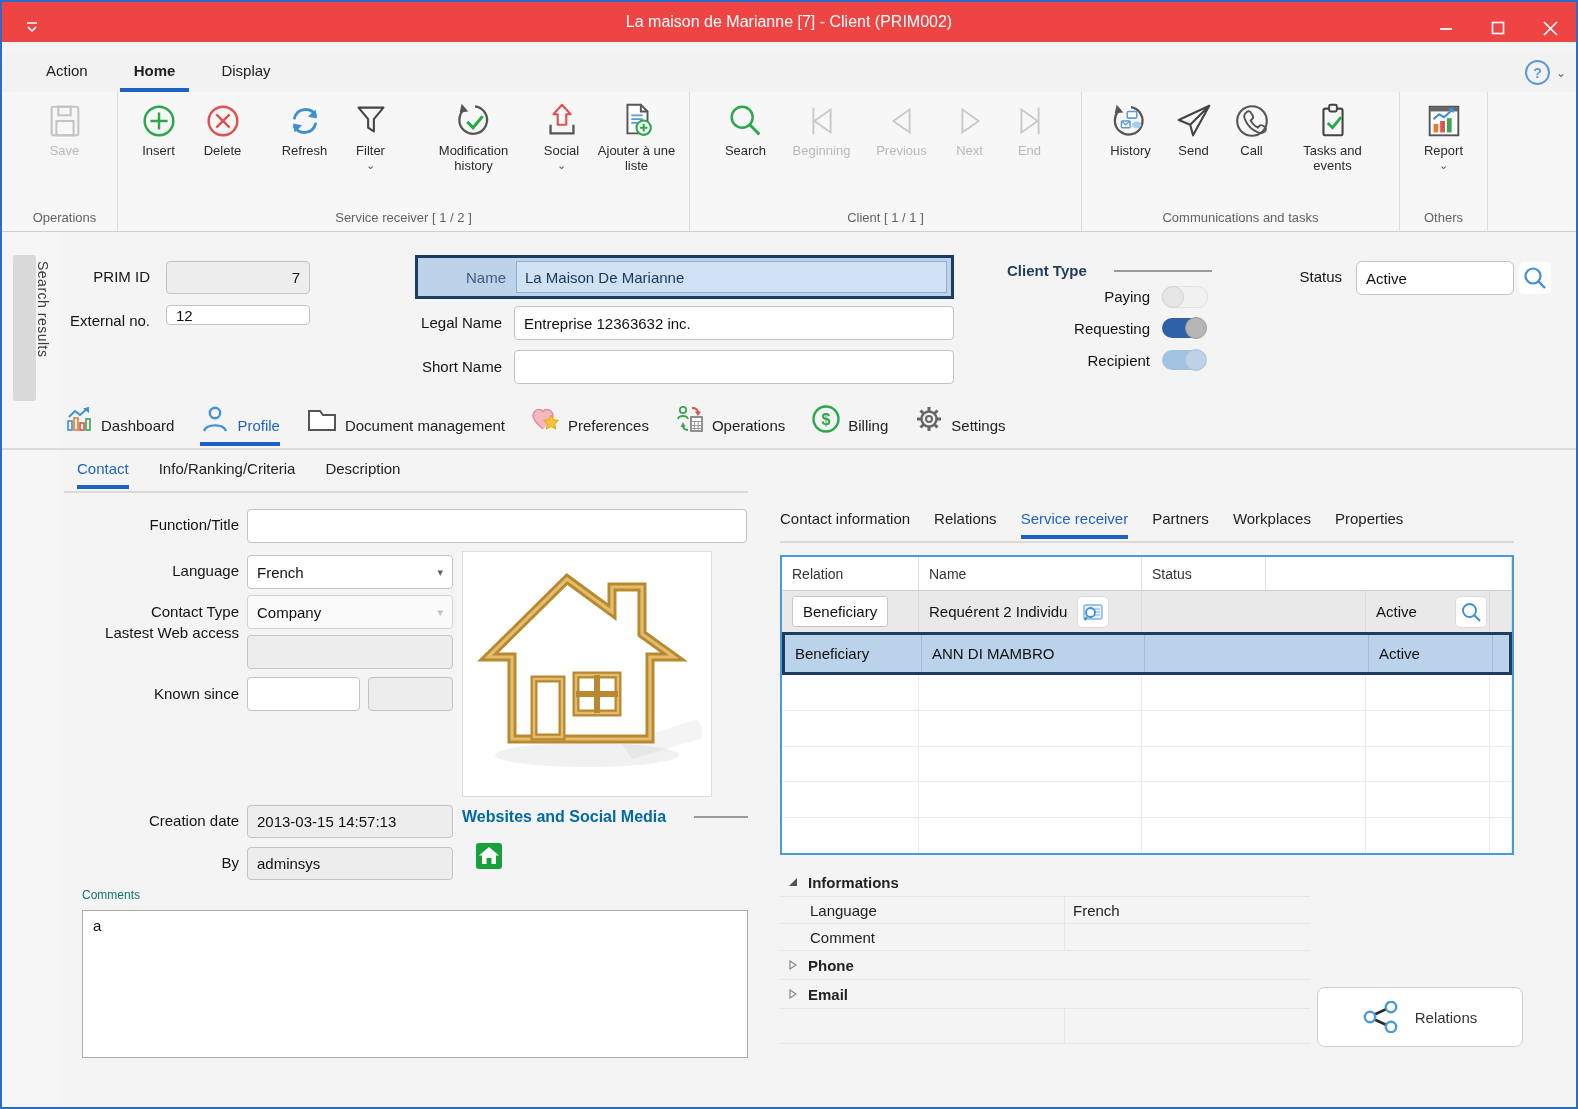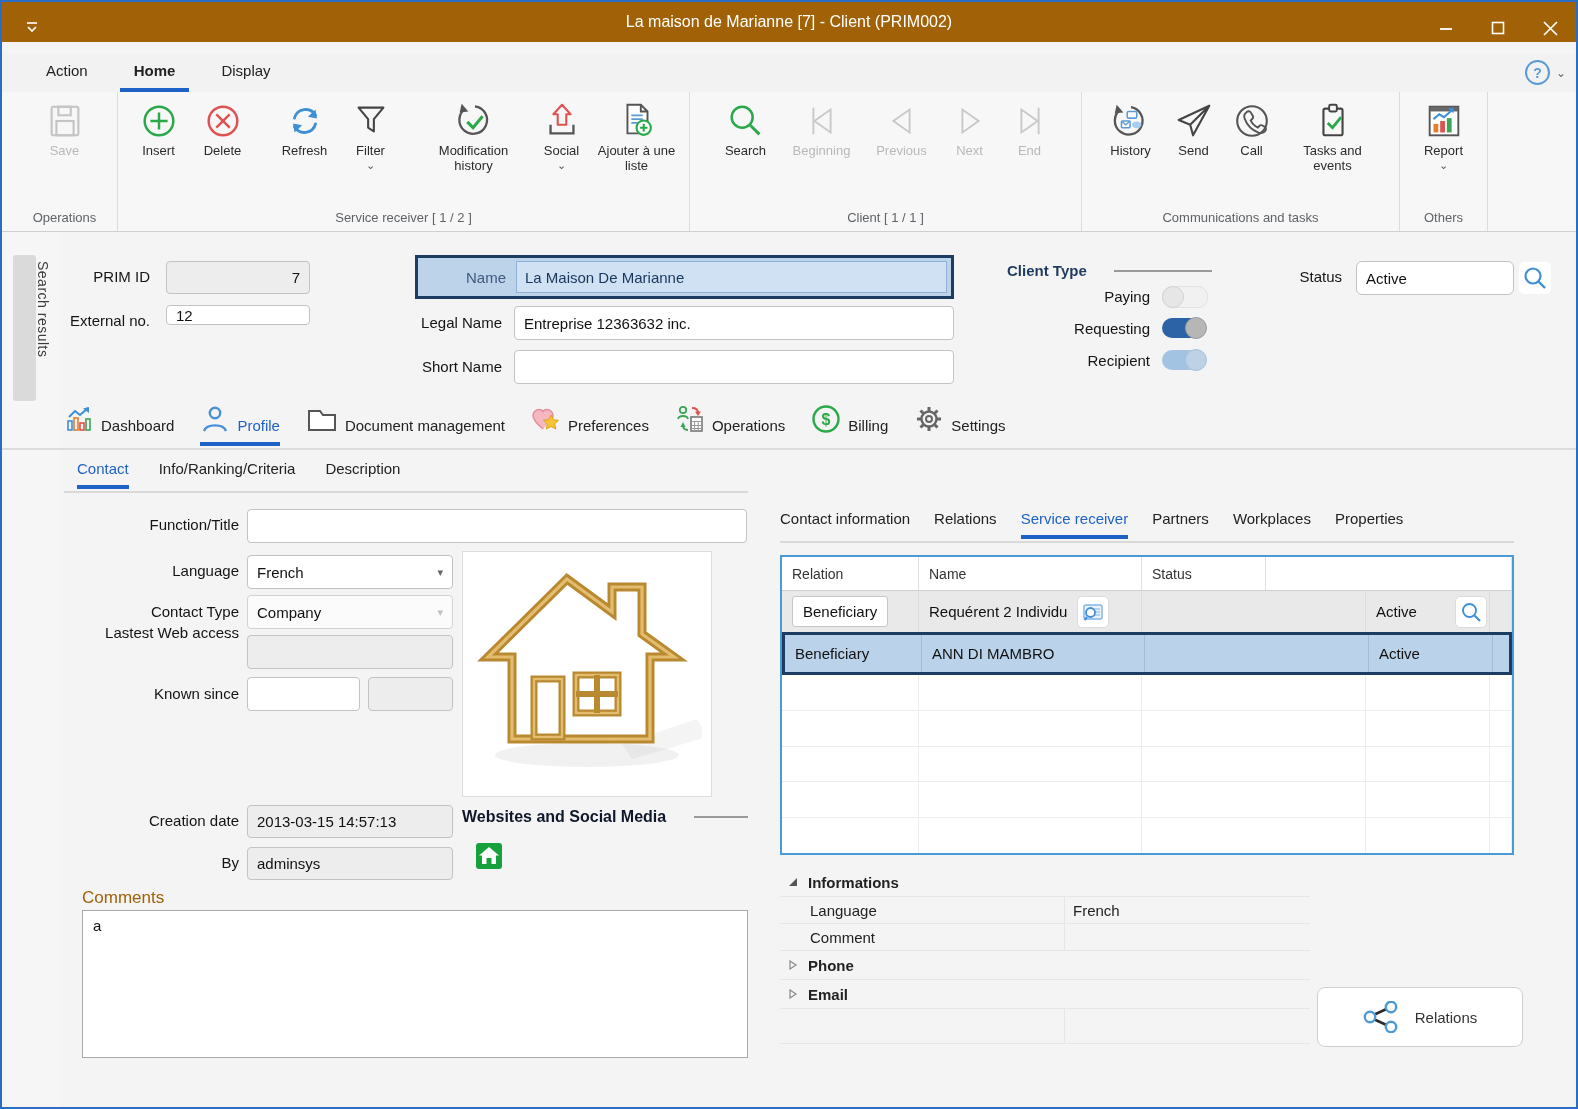--- a/index.html
+++ b/index.html
@@ -1,19 +1,19 @@
 <!DOCTYPE html>
 <html><head>
 <meta charset="utf-8">
 <style>
   html,body{margin:0;padding:0;background:#d8d8d8;font-family:"Liberation Sans",sans-serif;}
   .window{position:relative;width:1578px;height:1109px;background:#f4f4f4;border:2px solid #2b6cc4;box-sizing:border-box;overflow:hidden;}
   .abs{position:absolute;}
   
-  .titlebar{position:absolute;left:0;top:0;right:0;height:40px;background:#a16207;display:flex;align-items:center;color:#fff;}
+  .titlebar{position:absolute;left:0;top:0;right:0;height:40px;background:#ef4444;display:flex;align-items:center;color:#fff;}
   .tb-title{position:absolute;left:0;right:0;text-align:center;font-size:16px;color:#fff;}
   .tb-qat{position:absolute;left:22px;top:16px;width:16px;height:18px;}
   .tb-ctrls{position:absolute;right:0;top:0;height:52px;display:flex;}
   .tb-btn{width:52px;height:52px;display:flex;align-items:center;justify-content:center;}
   
   .menubar{position:absolute;left:0;top:52px;right:0;height:38px;background:#f2f2f2;display:flex;align-items:flex-end;padding-left:30px;box-sizing:border-box;}
   .menu-tab{font-size:15px;color:#222;padding:0 14px 9px;border-bottom:4px solid transparent;margin-right:18px;}
   .menu-tab.active{font-weight:bold;border-bottom-color:#1f62c5;}
   .help-area{position:absolute;right:10px;top:58px;display:flex;align-items:center;gap:6px;}
   .help-circle{width:21px;height:21px;border:2px solid #5b9bd5;border-radius:50%;color:#5b9bd5;font-weight:bold;font-size:14px;display:flex;align-items:center;justify-content:center;}
@@ -57,23 +57,23 @@
   .mtabs{position:absolute;left:62px;top:398px;height:46px;display:flex;align-items:center;gap:26px;}
   .mtab{display:flex;align-items:flex-end;gap:7px;font-size:15px;color:#222;padding-bottom:8px;border-bottom:4px solid transparent;height:34px;}
   .mtab.active{color:#1f62c5;border-bottom-color:#1f62c5;}
   .tabline{position:absolute;left:0;right:0;top:446px;height:2px;background:#dcdcdc;}
   .stabs{position:absolute;display:flex;gap:30px;font-size:15px;color:#222;}
   .stab{padding-bottom:8px;border-bottom:4px solid transparent;}
   .stab.active{color:#1f62c5;border-bottom-color:#1f62c5;}
   .stabline{position:absolute;height:2px;background:#d9d9d9;}
   
   .housebox{position:absolute;left:460px;top:549px;width:250px;height:246px;background:#fff;border:1px solid #ddd;box-sizing:border-box;display:flex;align-items:center;justify-content:center;}
-  .wsheading{position:absolute;left:460px;top:806px;font-size:16px;font-weight:bold;color:#0f172a;}
+  .wsheading{position:absolute;left:460px;top:806px;font-size:16px;font-weight:bold;color:#0369a1;}
   .comments-box{position:absolute;left:80px;top:908px;width:666px;height:148px;background:#fff;border:1px solid #a9a9a9;box-sizing:border-box;font-size:15px;color:#111;padding:6px 10px;}
-  .com-lbl{position:absolute;left:80px;top:886px;font-size:17px;color:#a16207;}
+  .com-lbl{position:absolute;left:80px;top:886px;font-size:12px;color:#0f766e;}
   
   .sr-table{position:absolute;left:778px;top:553px;width:734px;height:300px;background:#fff;border:2px solid #4a9bd5;box-sizing:border-box;display:flex;flex-direction:column;}
   .sr-head{display:flex;height:33px;border-bottom:1px solid #cfcfcf;}
   .sr-hc{display:flex;align-items:center;padding-left:10px;font-size:14px;color:#333;border-right:1px solid #e0e0e0;box-sizing:border-box;}
   .w1{width:137px;}.w2{width:223px;}.w3{width:224px;}.w4{width:124px;}.w5{flex:1;}
   .sr-row{display:flex;box-sizing:border-box;}
   .sr-c{display:flex;align-items:center;padding-left:10px;font-size:15px;color:#111;border-right:1px solid #ececec;box-sizing:border-box;}
   .row1{height:41px;background:#e9e9e9;}
   .row1 .sr-c{border-right:1px solid #dcdcdc;}
   .pill{background:#fff;border:1px solid #c6c6c6;border-radius:3px;padding:6px 10px;font-size:15px;}

